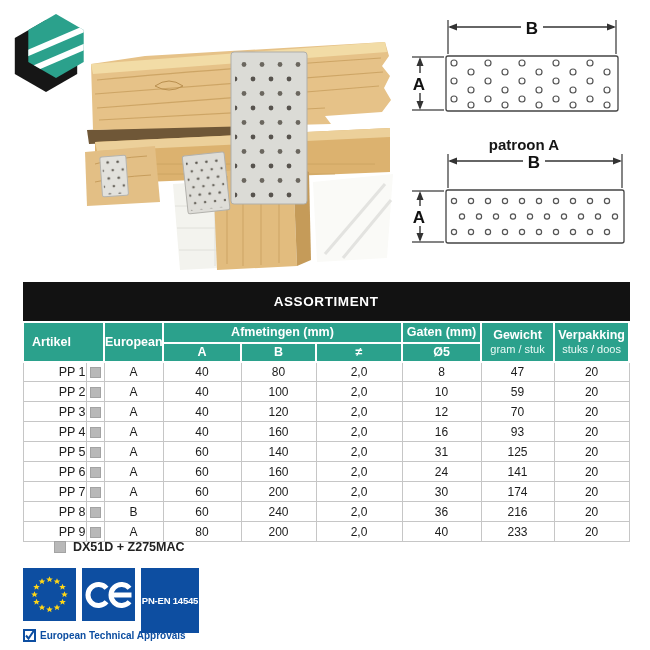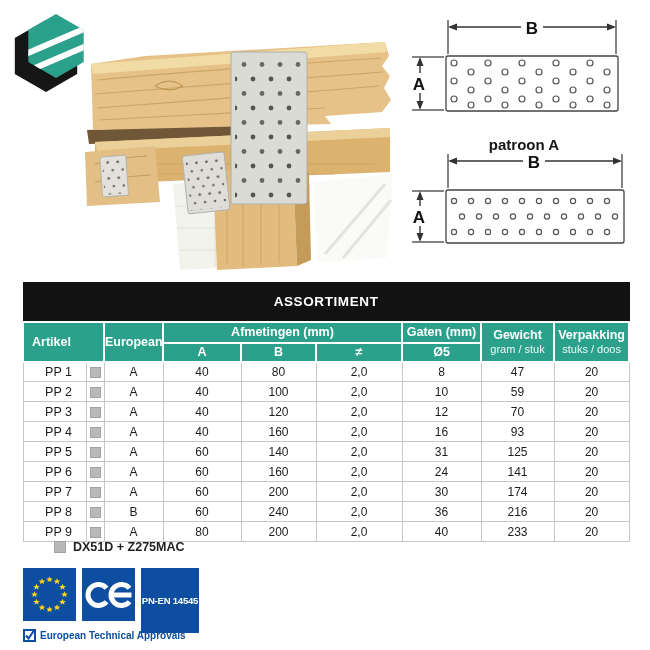--- a/index.html
+++ b/index.html
@@ -34,21 +34,21 @@
     border:2px solid #fff; text-align:center; vertical-align:middle;
   }
   thead tr.h1 th.hd { height:21px; }
   thead tr.h2 th.hd { height:19px; }
   thead th.hd.left { text-align:left; padding-left:8px; }
   thead th.hd .subline { font-weight:400; font-size:11px; color:#eafaf6; margin-top:1px; }
   tbody td {
     border:1px solid #c6c6c6; height:20px; text-align:center;
     color:#1c1c1c; background:#fff;
   }
-  tbody td.c-art { text-align:center; padding-left:8px; font-size:12.5px; }
+  tbody td.c-art { text-align:right; padding-left:8px; font-size:12.5px; }
   tbody td.c-sw { background:#fff; }
   .swatch {
     display:inline-block; width:11px; height:11px; background:#b8b8b8;
     border:1px solid #a3a3a3; vertical-align:middle;
   }
 
   
   .legend { position:absolute; left:30px; top:540px; display:flex; align-items:center; gap:7px;margin-left:24px; }
   .legend .swatch { width:12px; height:12px; }
   .legend-label { font-size:12.5px; font-weight:700; color:#222; }

